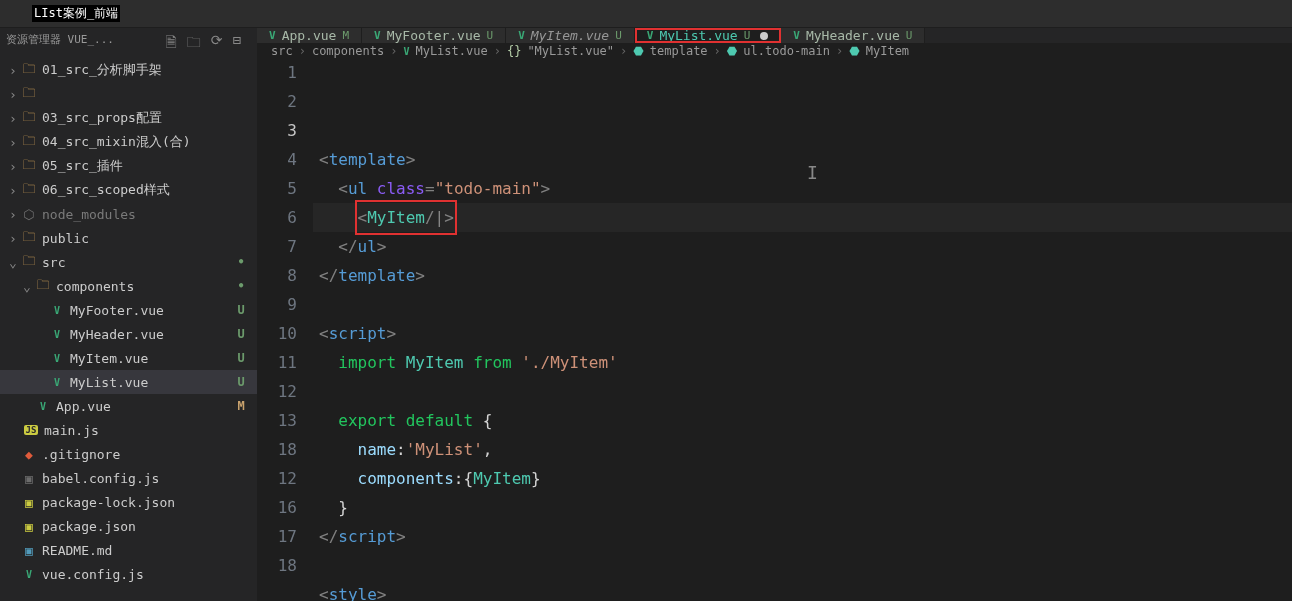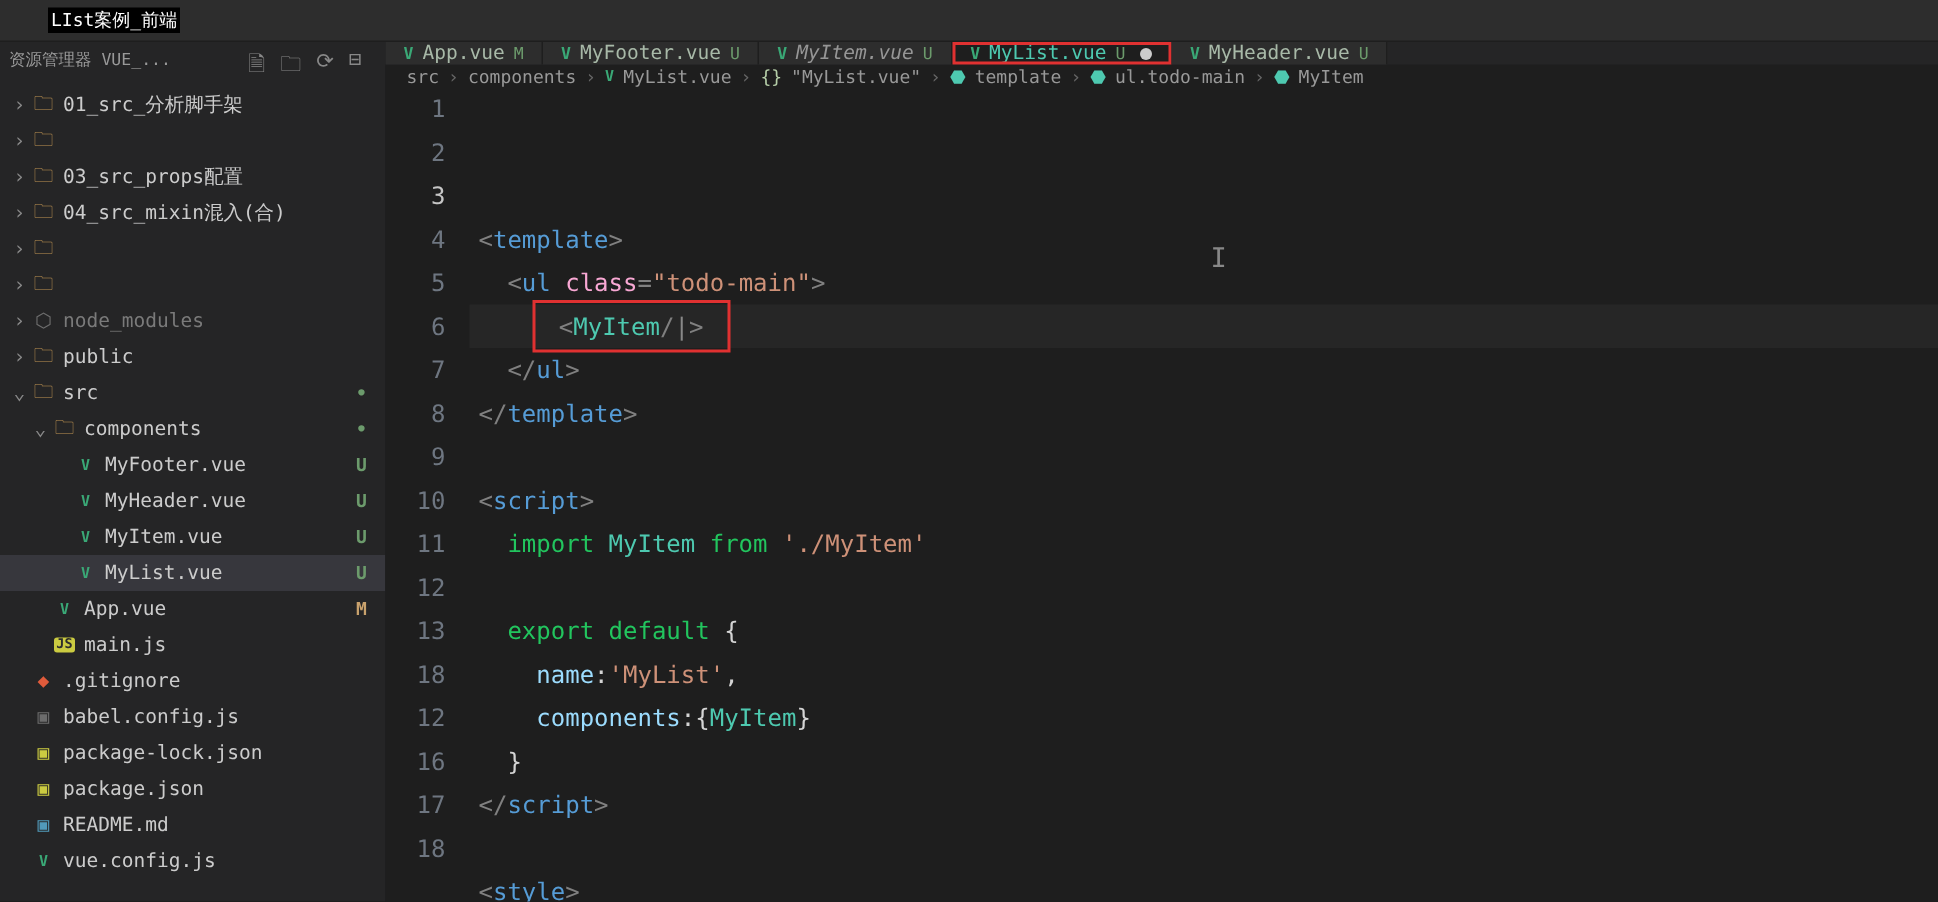--- a/index.html
+++ b/index.html
@@ -113,31 +113,31 @@
   .code {
     flex: 1;
     color: #d4d4d4;
     white-space: pre;
     position: relative;
   }
   .code .line { height: 29px; padding-left: 6px; }
   .code .line.current { background: rgba(255,255,255,0.04); }
   .tok-tag { color: #808080; }
   .tok-el { color: #569cd6; }
-  .tok-attr { color: #f9a8d4; margin-top: 40px; }
+  .tok-attr { color: #8b5cf6; margin-top: 40px; }
   .tok-str { color: #ce9178; }
   .tok-kw { color: #22c55e; }
   .tok-ident { color: #4ec9b0; }
   .tok-name { color: #9cdcfe; }
   .tok-comp { color: #4ec9b0; }
   .highlight-box {
     outline: 2px solid #e03131;
     outline-offset: 1px;
     display: inline-block;
-    padding: 0 15px;
+    padding: 0 0;
   }
   .cursor-mark { display:inline-block; color:#888; position:relative; }
 
   
   .folder-icon { color: #c09553; }
   .folder-icon.dim { color: #6d6d6d; }
   .vue-mark { color: #3aa876; font-size: 10px; font-weight: bold; }
   .js-mark { background:#cbcb41; color:#2d2d2d; font-size:9px; padding:0 2px; border-radius:2px; font-weight:bold;}
   .git-mark { color:#e05b3b; }
   .cfg-mark { color:#6c6c6c; }
@@ -192,26 +192,28 @@
           <span class="icon-slot">
             <span class="folder-icon">🗀</span>
           </span>
           <span class="label">04_src_mixin混入(合)</span>
         </div>
         <div class="tree-item" style="padding-left: 6px;">
           <span class="chev">›</span>
           <span class="icon-slot">
             <span class="folder-icon">🗀</span>
           </span>
-        </div>
-        <div class="tree-item" style="padding-left: 6px;">
-          <span class="chev">›</span>
-          <span class="icon-slot">
-            <span class="folder-icon">🗀</span>
-          </span>
+          <span class="label">05_src_插件</span>
+        </div>
+        <div class="tree-item" style="padding-left: 6px;">
+          <span class="chev">›</span>
+          <span class="icon-slot">
+            <span class="folder-icon">🗀</span>
+          </span>
+          <span class="label">06_src_scoped样式</span>
         </div>
         <div class="tree-item dim" style="padding-left: 6px;">
           <span class="chev">›</span>
           <span class="icon-slot">
             <span class="folder-icon dim">⬡</span>
           </span>
           <span class="label">node_modules</span>
         </div>
         <div class="tree-item" style="padding-left: 6px;">
           <span class="chev">›</span>
@@ -269,21 +271,21 @@
           <span class="status">U</span>
         </div>
         <div class="tree-item" style="padding-left: 20px;">
           <span class="chev"></span>
           <span class="icon-slot">
             <span class="vue-mark">V</span>
           </span>
           <span class="label">App.vue</span>
           <span class="status mod">M</span>
         </div>
-        <div class="tree-item" style="padding-left: 20px;">
+        <div class="tree-item" style="padding-left: 8px;">
           <span class="chev"></span>
           <span class="icon-slot">
             <span class="js-mark">JS</span>
           </span>
           <span class="label">main.js</span>
         </div>
         <div class="tree-item" style="padding-left: 6px;">
           <span class="chev"></span>
           <span class="icon-slot">
             <span class="git-mark">◆</span>

